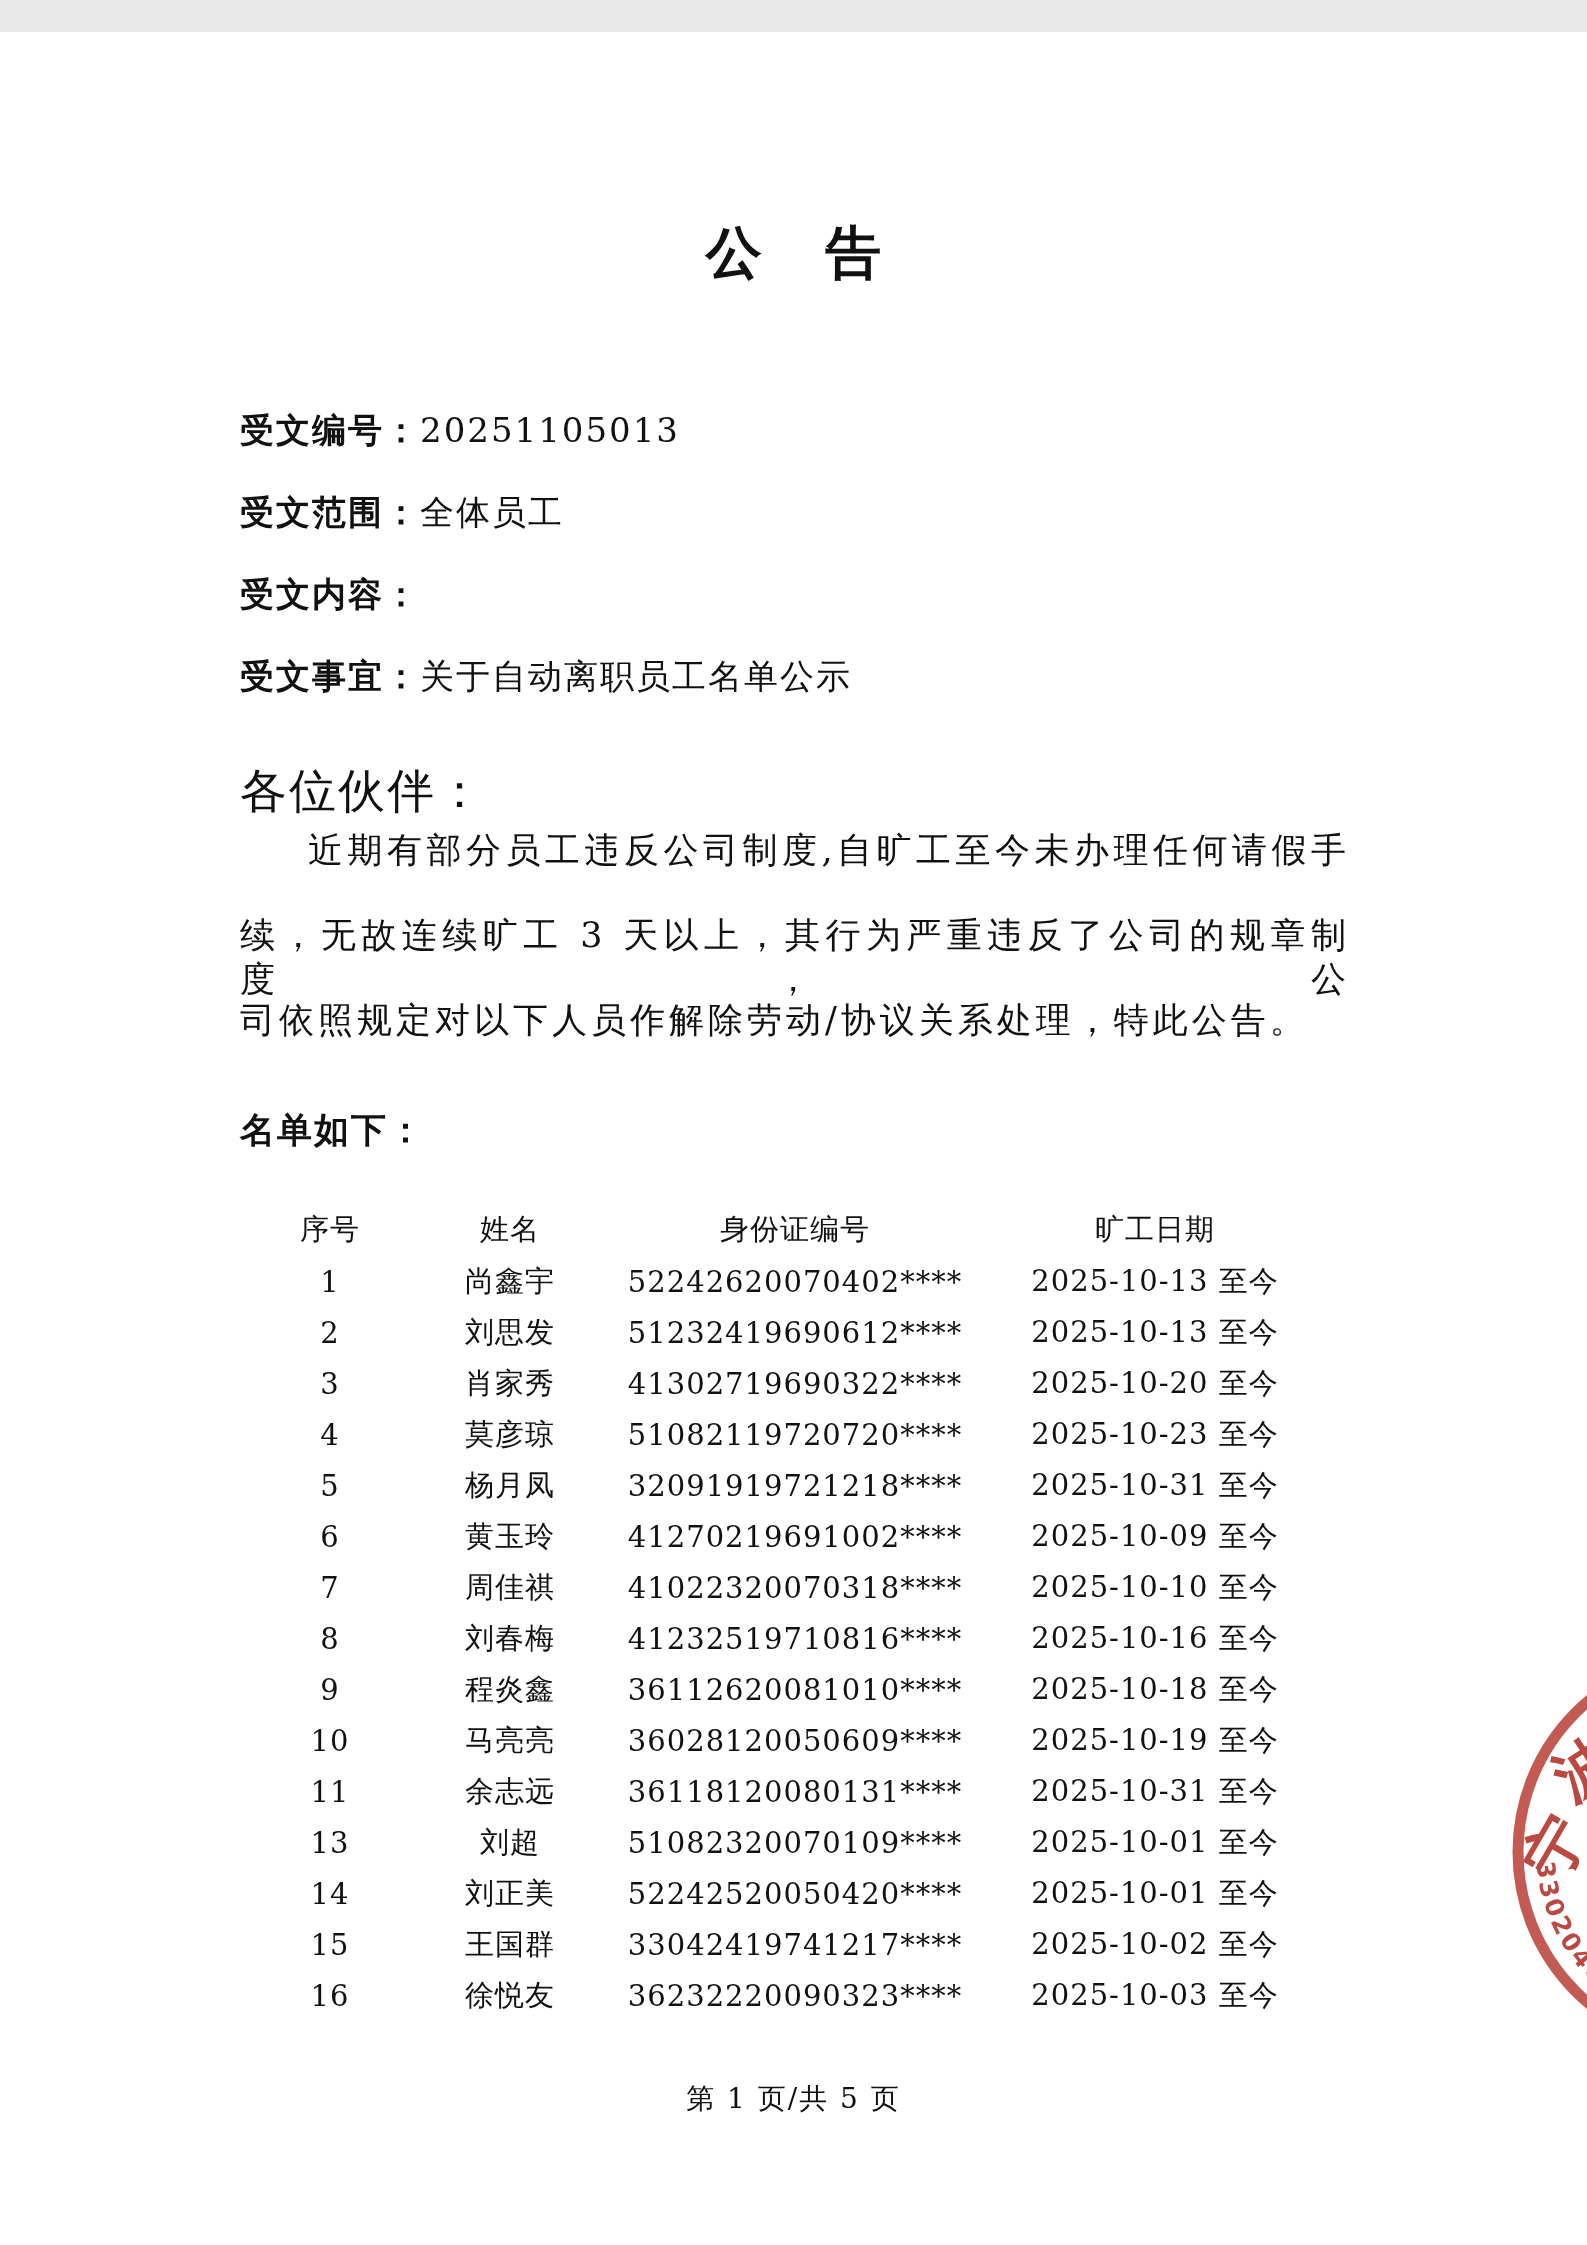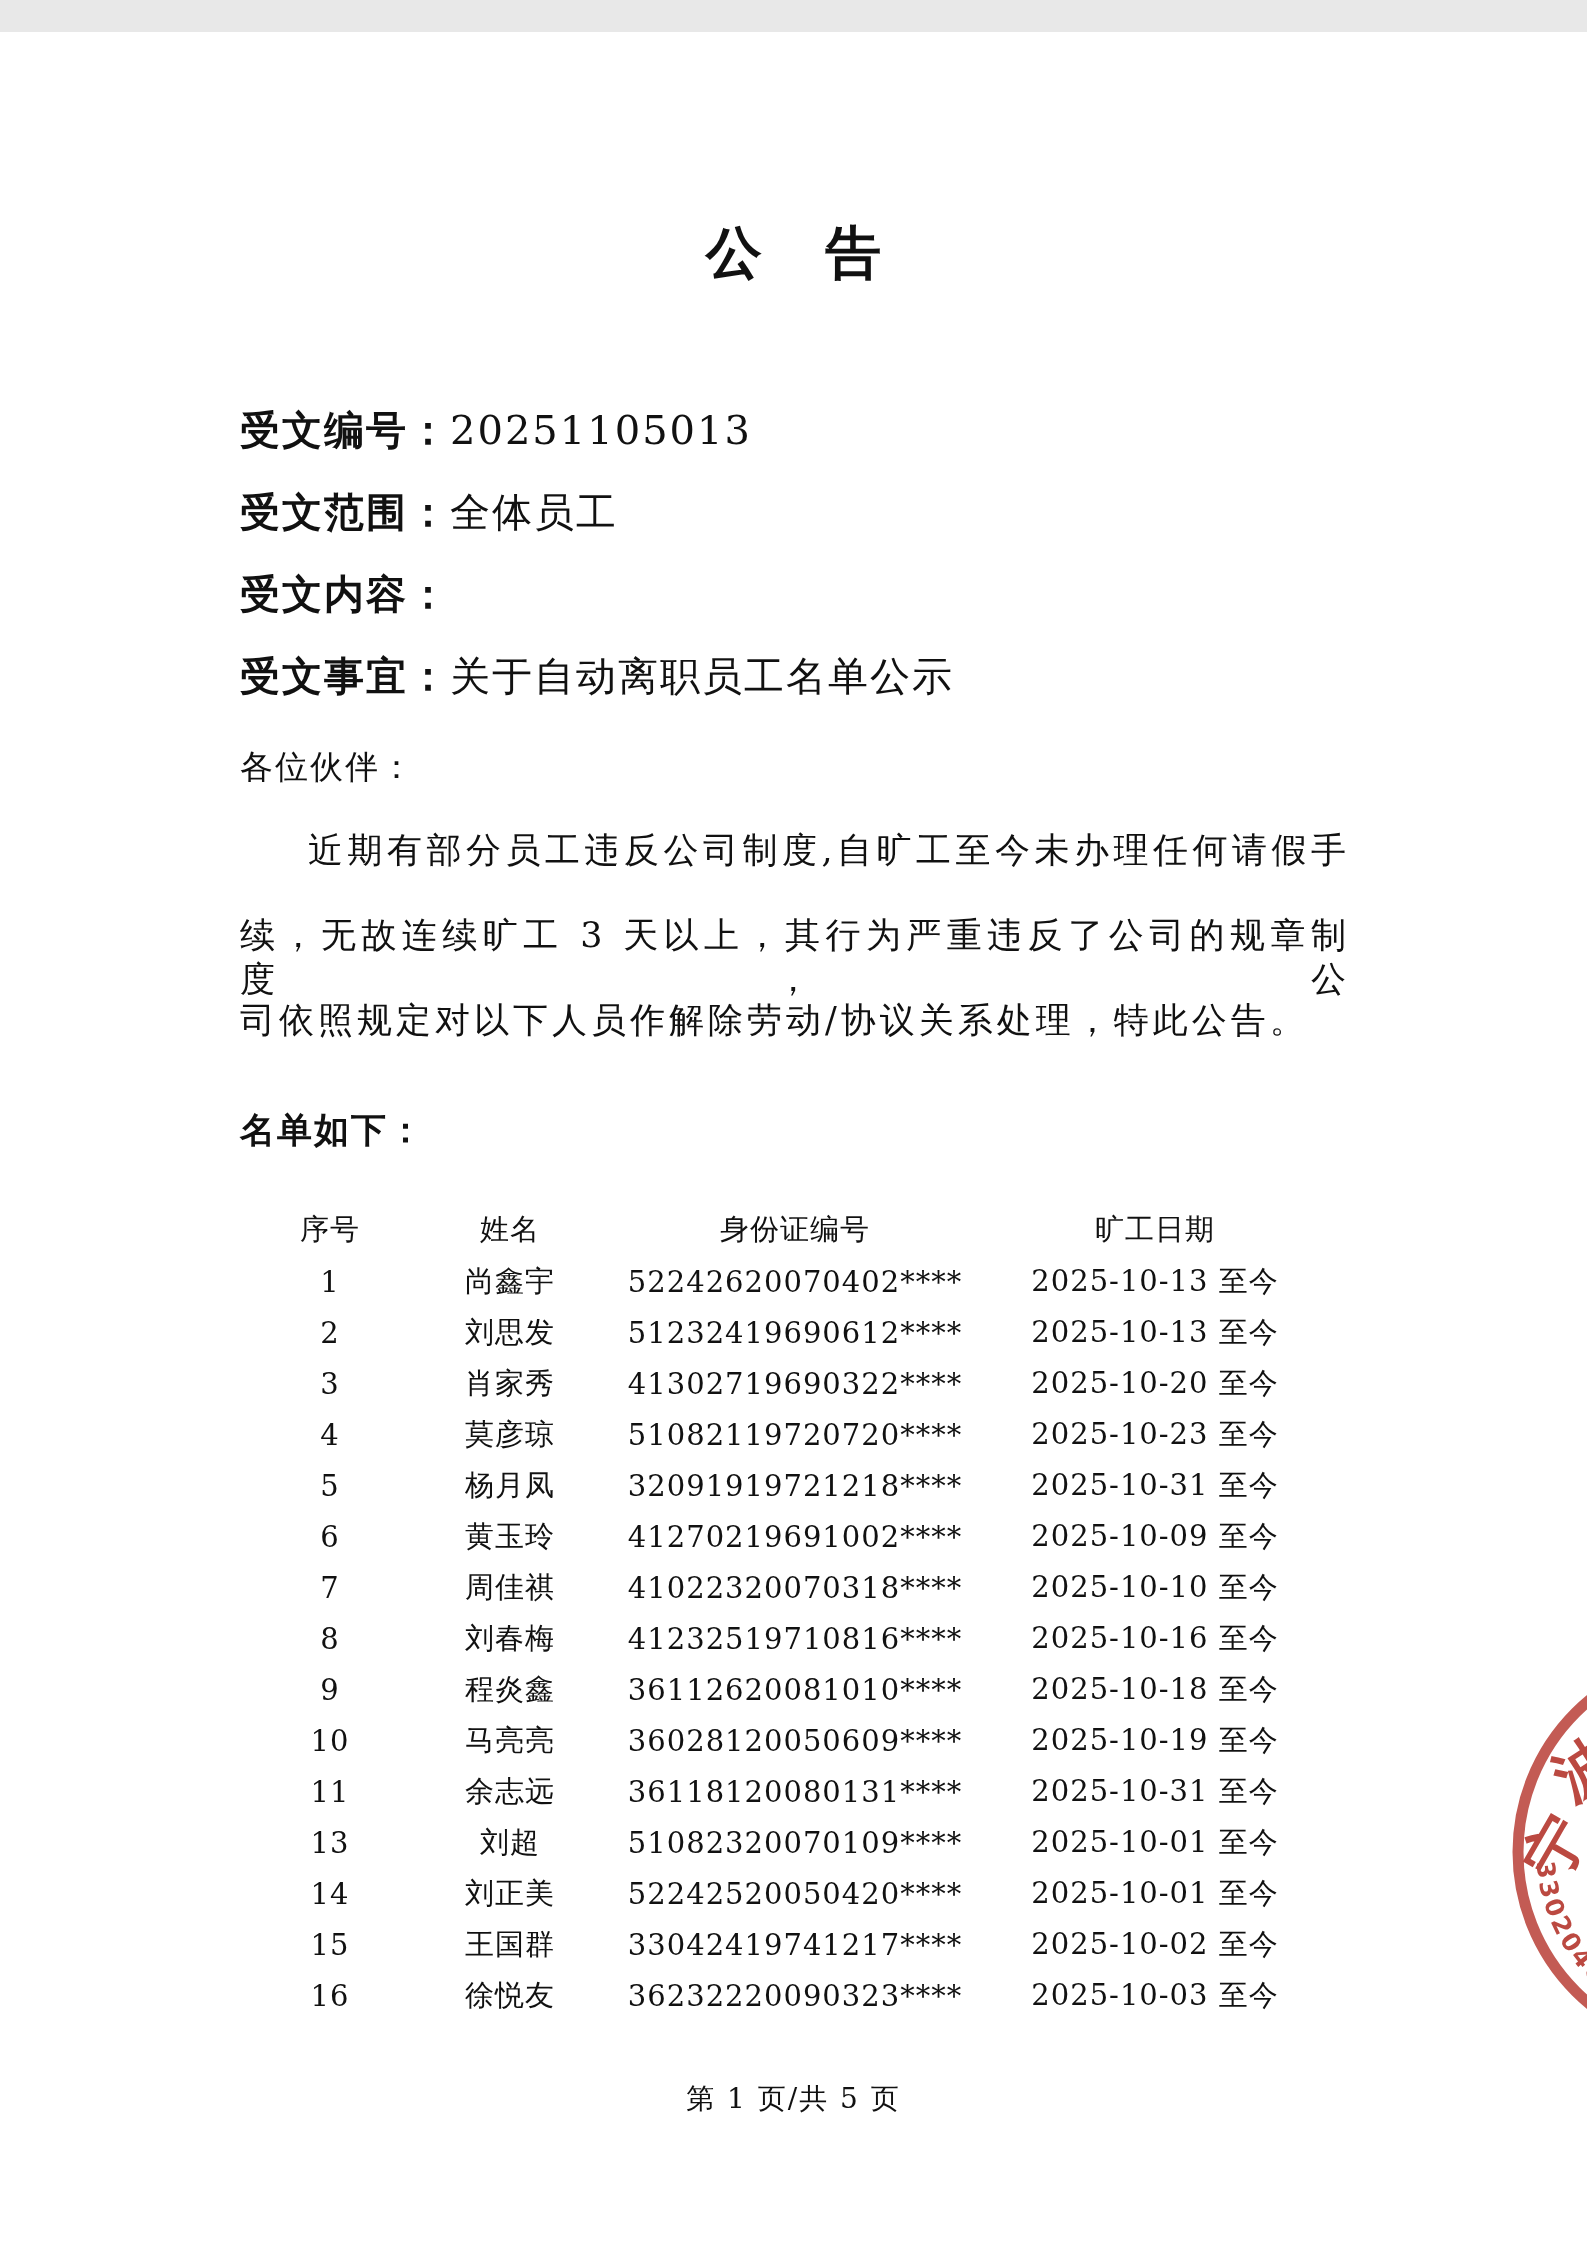--- a/index.html
+++ b/index.html
@@ -13,26 +13,26 @@
     margin-top:32px;
   }
   .doc-title{
     position:absolute;top:188px;left:0;width:100%;
     text-align:center;
     font-size:56px;font-weight:bold;
     word-spacing:44px;
     line-height:64px;
   }
   .meta-block{position:absolute;left:240px;top:374px;width:1110px;}
-  .meta-row{height:48px;line-height:48px;margin-bottom:34px;font-size:40px;white-space:nowrap;}
+  .meta-row{height:48px;line-height:48px;margin-bottom:34px;font-size:34px;white-space:nowrap;}
   .meta-label{font-weight:bold;letter-spacing:2px;}
   .meta-value{letter-spacing:2px;}
   .salutation{
-    position:absolute;left:240px;top:711px;
-    font-size:33px;line-height:48px;letter-spacing:2px;
+    position:absolute;left:240px;top:735px;
+    font-size:47px;line-height:48px;letter-spacing:2px;
   }
   .body-paragraph{position:absolute;left:240px;top:796px;width:1110px;}
   .body-line{
     height:44px;line-height:44px;margin-bottom:41px;
     font-size:35px;letter-spacing:4px;white-space:nowrap;
   }
   .body-line.jline{white-space:normal;text-align:justify;text-align-last:justify;}
   .body-line.indent{text-indent:68px;}
   .list-intro{
     position:absolute;left:240px;top:1075px;

